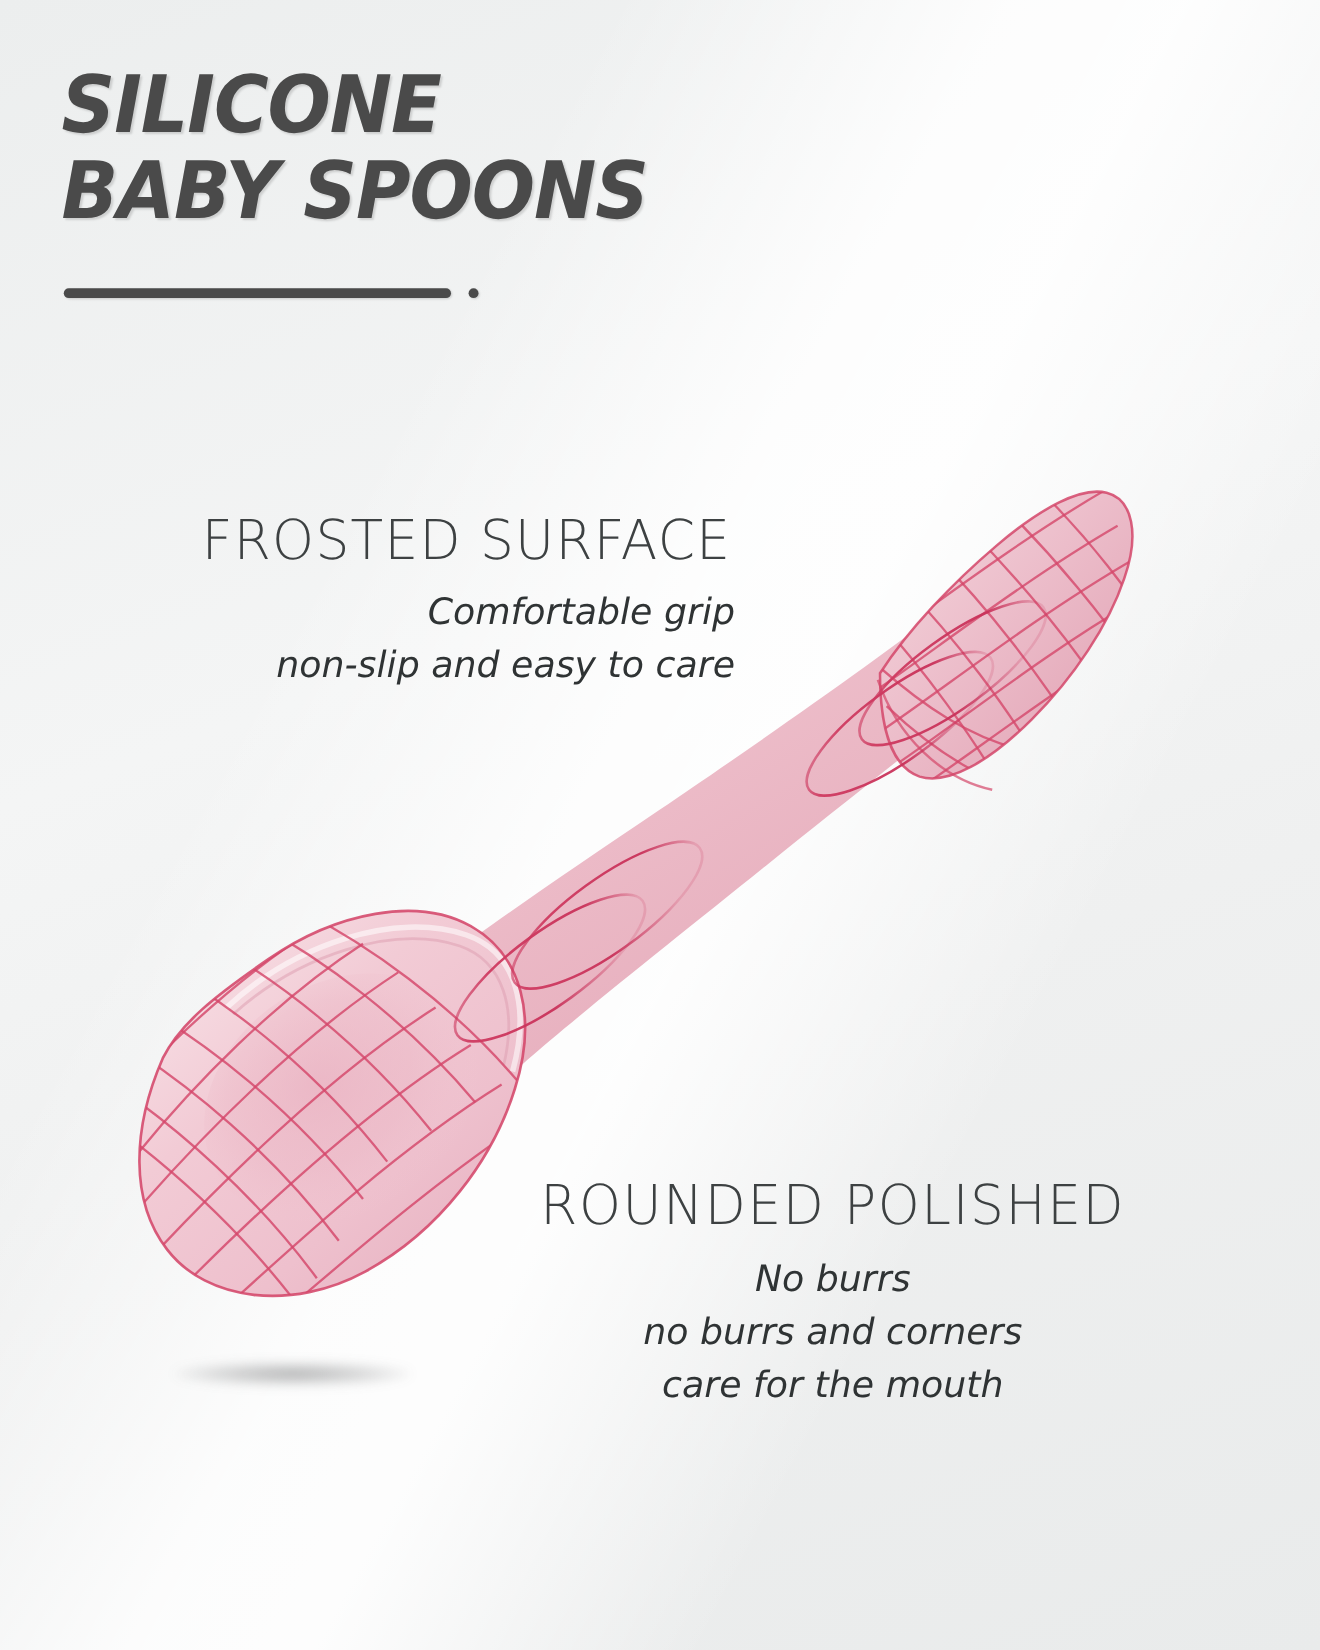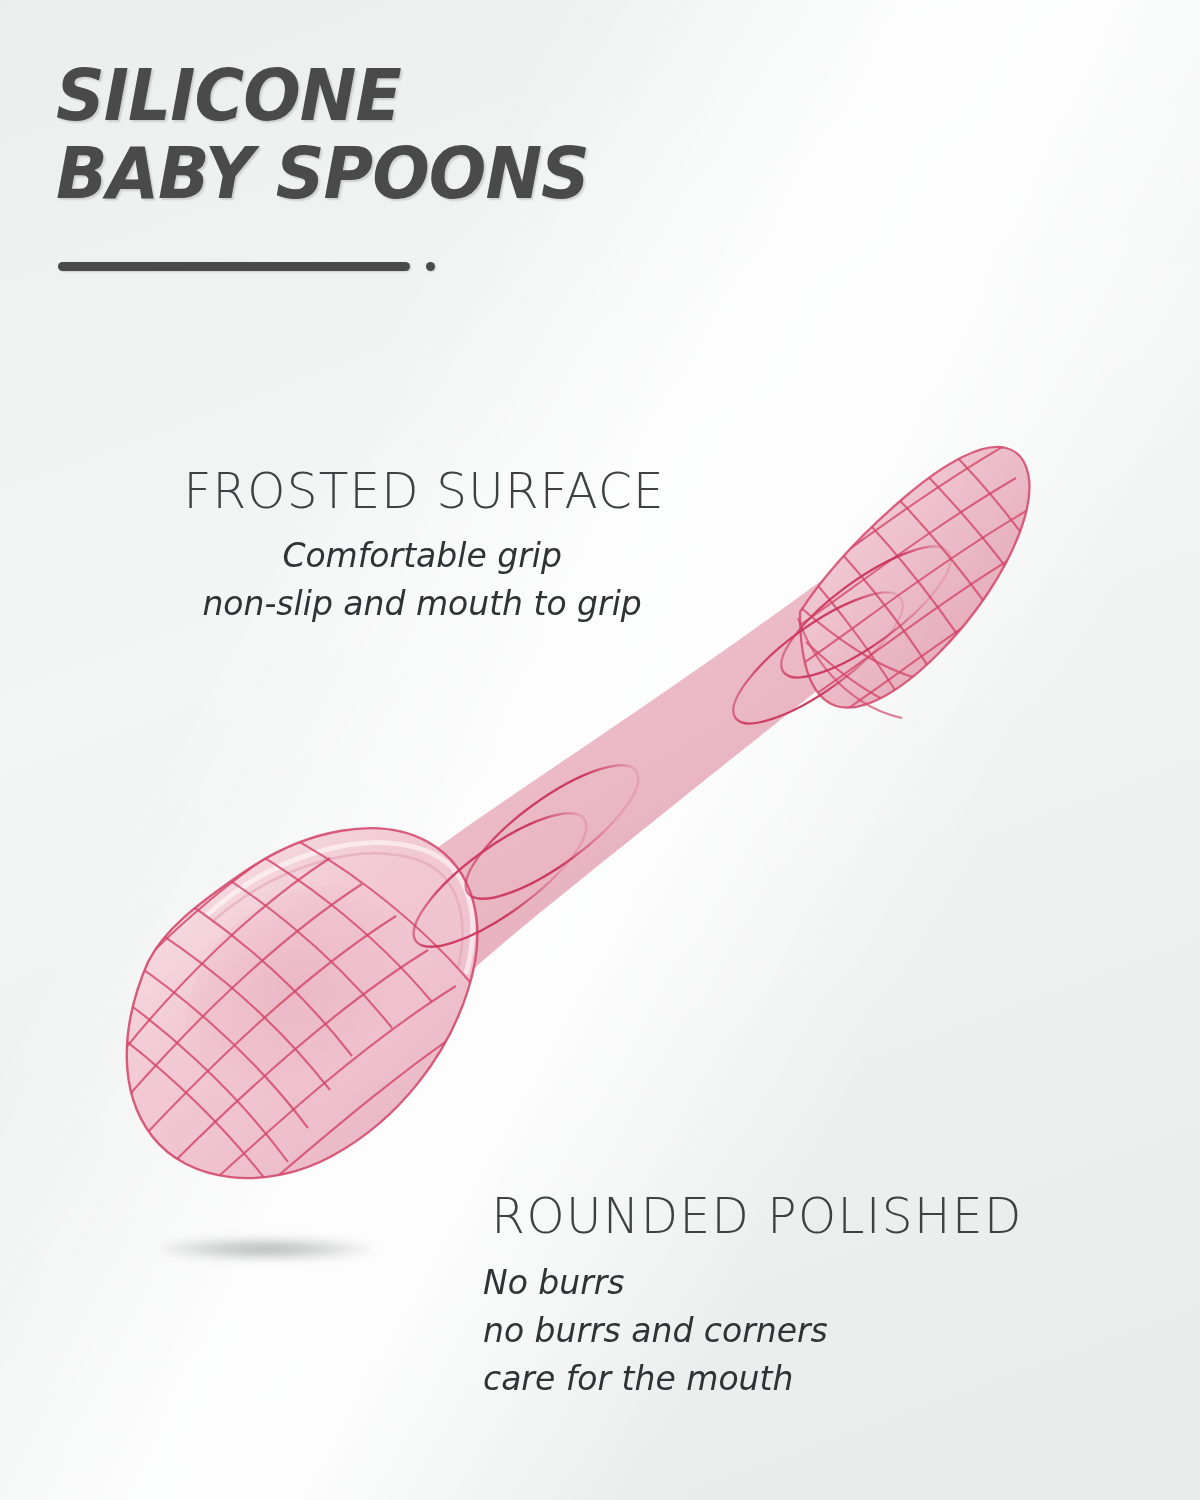--- a/index.html
+++ b/index.html
@@ -54,23 +54,23 @@
     font-family:"DejaVu Sans", sans-serif;
     font-style:italic;
     font-weight:400;
     font-size:33px;
     line-height:48px;
     color:#2f3334;
     white-space:nowrap;
   }
   #callout-frosted { left:176px; top:443px; }
   #callout-frosted .callout-head { letter-spacing:1.2px; }
-  #callout-frosted .callout-subs { text-align:center; margin-top:13px; padding-right:4px; }
-  #callout-rounded { left:483px; top:1168px; }
-  #callout-rounded .callout-subs { text-align:left; margin-top:15px; }
+  #callout-frosted .callout-subs { text-align:right; margin-top:13px; padding-right:4px; }
+  #callout-rounded { left:483px; top:1048px; }
+  #callout-rounded .callout-subs { text-align:center; margin-top:15px; }
 
   
   #spoon-figure { position:absolute; left:0; top:350px; width:1200px; height:960px; }
   #shadow-ellipse {
     position:absolute; left:158px; top:1238px;
     width:216px; height:22px; border-radius:50%;
     background:radial-gradient(ellipse at center, rgba(60,62,64,0.40) 0%, rgba(60,62,64,0.18) 45%, rgba(60,62,64,0) 78%);
     filter:blur(5px);
   }
 </style>
@@ -255,21 +255,21 @@
       </g>
     </svg>
   </div>
 
   <div id="shadow-ellipse"></div>
 
   <div class="callout" id="callout-frosted">
     <div class="callout-head">FROSTED SURFACE</div>
     <div class="callout-subs">
       <div class="callout-sub">Comfortable grip</div>
-      <div class="callout-sub">non-slip and mouth to grip</div>
+      <div class="callout-sub">non-slip and easy to care</div>
     </div>
   </div>
 
   <div class="callout" id="callout-rounded">
     <div class="callout-head">ROUNDED POLISHED</div>
     <div class="callout-subs">
       <div class="callout-sub">No burrs</div>
       <div class="callout-sub">no burrs and corners</div>
       <div class="callout-sub">care for the mouth</div>
     </div>

